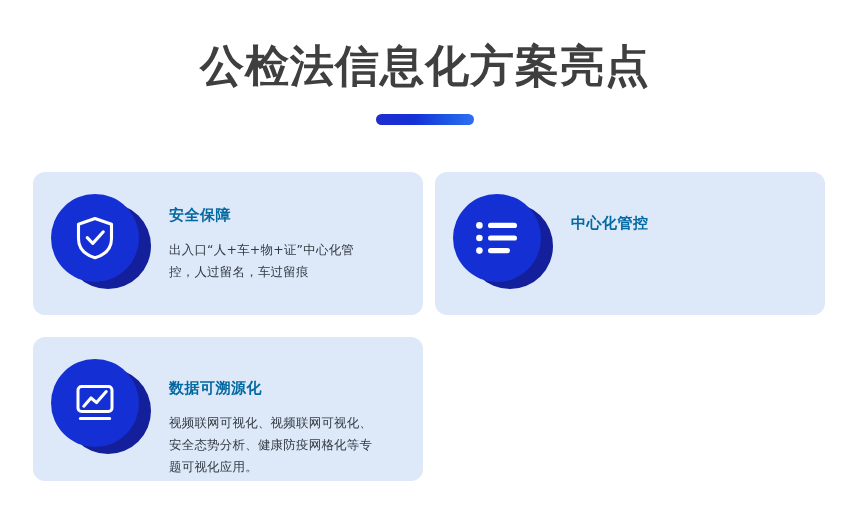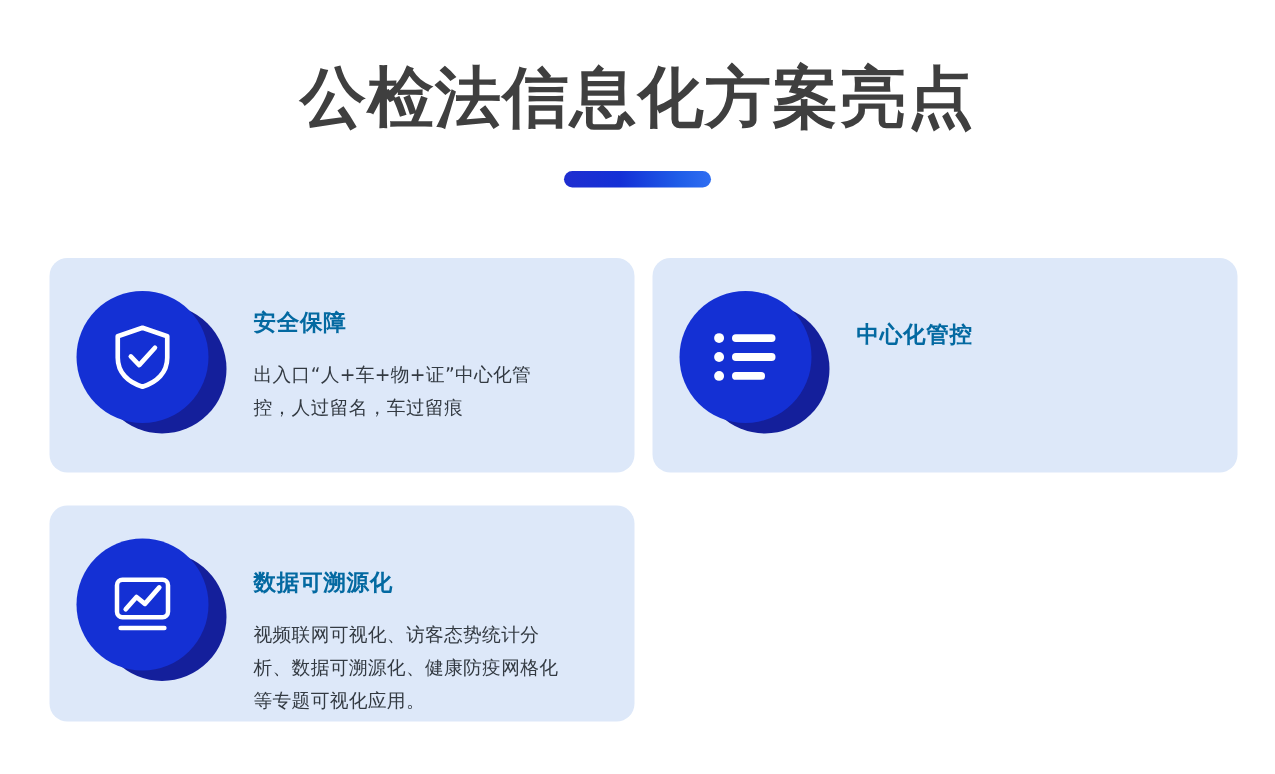--- a/index.html
+++ b/index.html
@@ -189,18 +189,18 @@
         <div class="icon-circle">
           <svg width="46" height="42" viewBox="0 0 46 42" fill="none">
             <rect x="6" y="4.5" width="34" height="25" rx="3.6" stroke="#ffffff" stroke-width="3" fill="none"></rect>
             <path d="M11.8 24.2 L19 16 L24.6 20.6 L34.2 9.6" stroke="#ffffff" stroke-width="3.1" stroke-linecap="round" stroke-linejoin="round" fill="none"></path>
             <path d="M8.4 36.6 H37.6" stroke="#ffffff" stroke-width="3" stroke-linecap="round"></path>
           </svg>
         </div>
       </div>
       <div class="card-text">
         <div class="card-title">数据可溯源化</div>
-        <div class="card-desc">视频联网可视化、访客态势统计分析、数据可溯源化、健康防疫网格化等专题可视化应用。</div>
+        <div class="card-desc">视频联网可视化、视频联网可视化、安全态势分析、健康防疫网格化等专题可视化应用。</div>
       </div>
     </div>
 
   </div>
 </div>
 
 </body></html>

